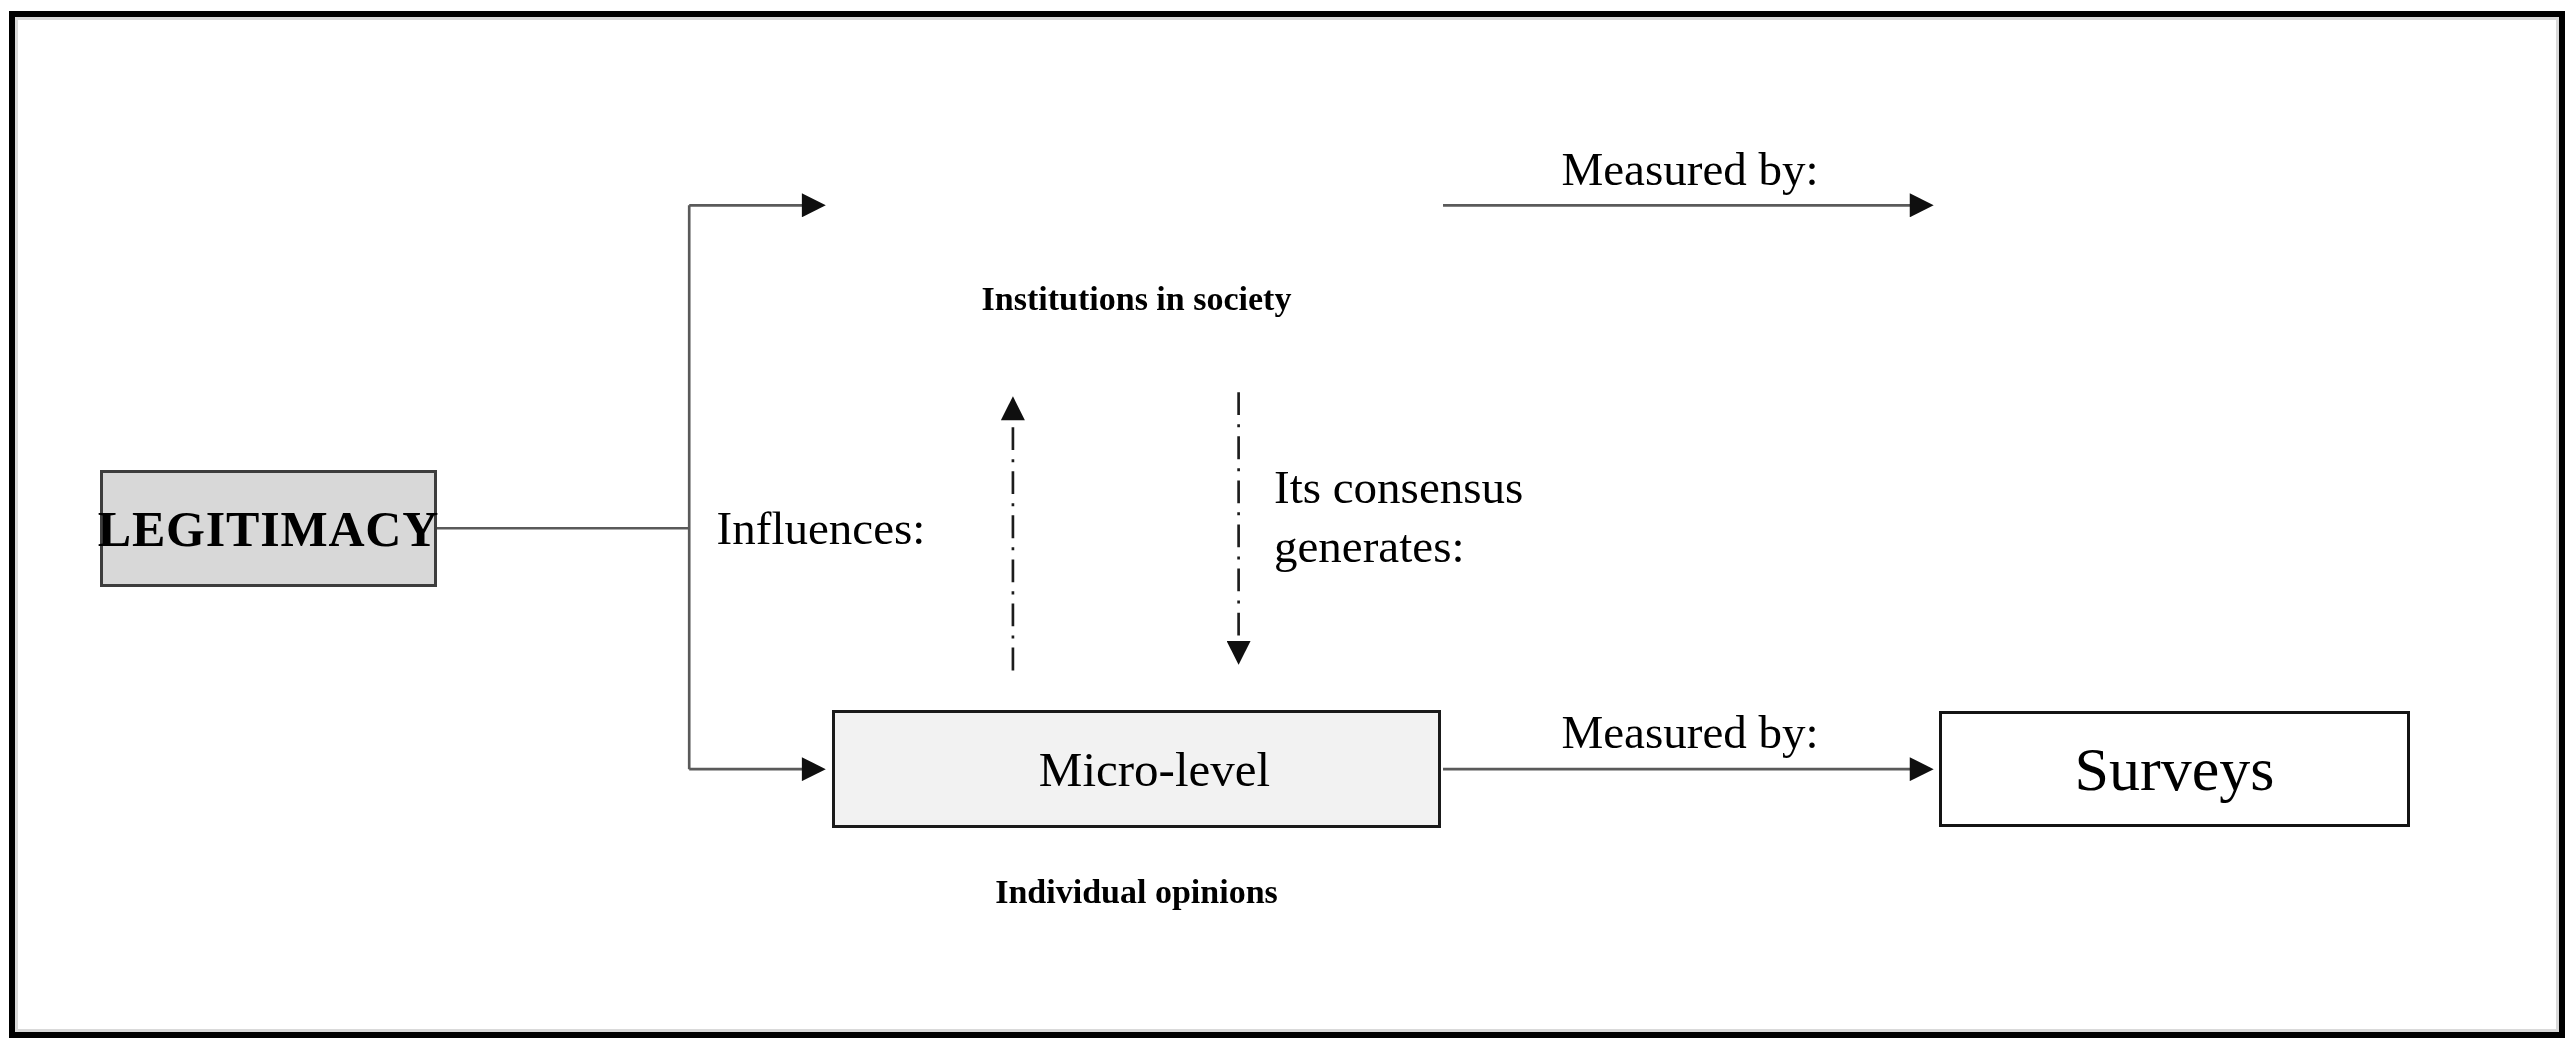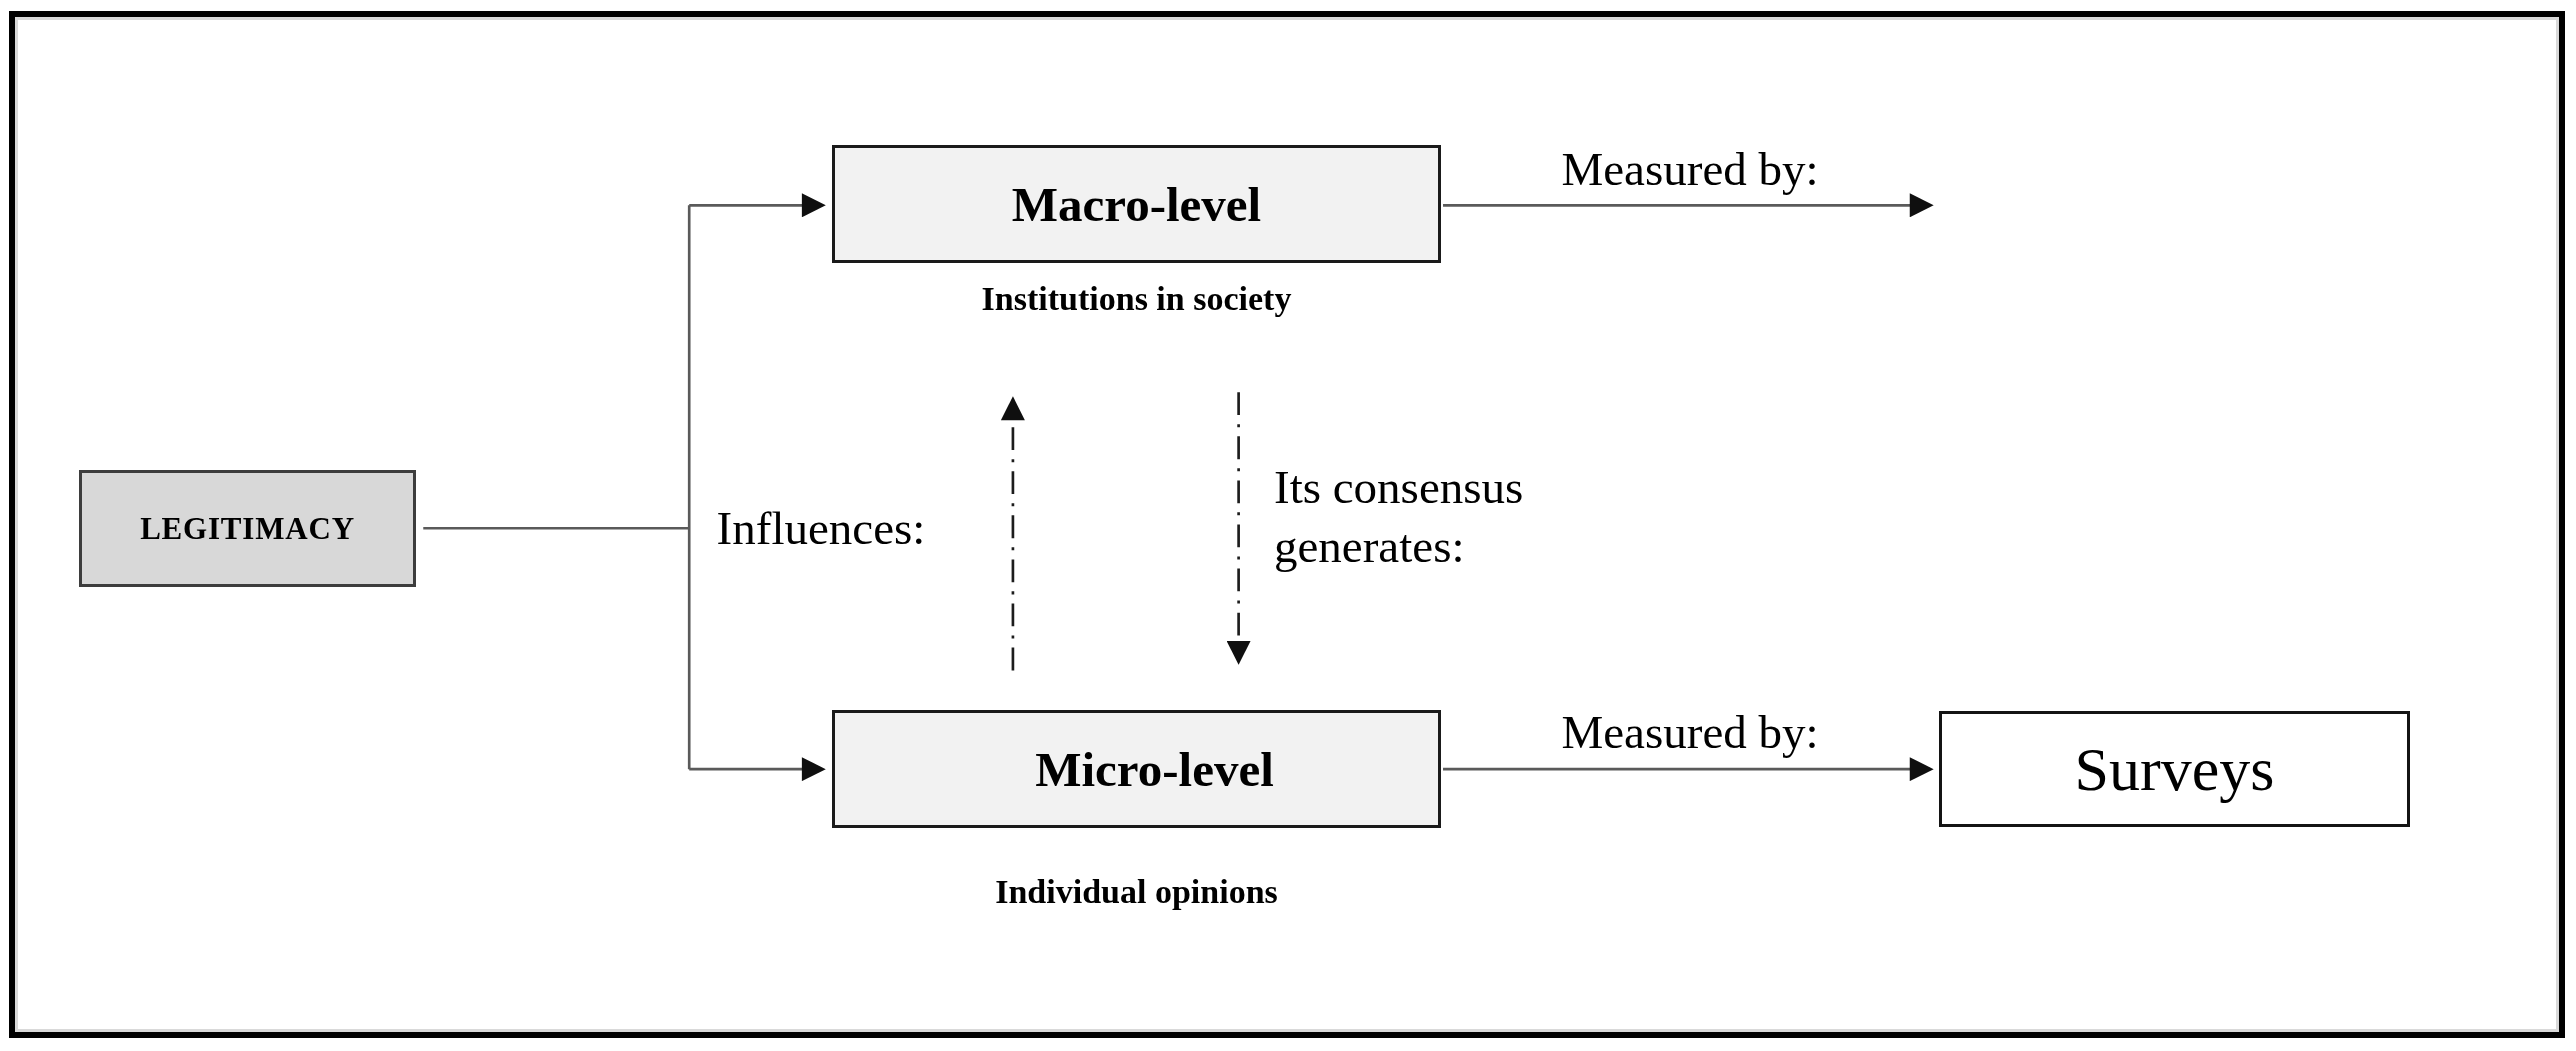--- a/index.html
+++ b/index.html
@@ -19,33 +19,33 @@
     box-sizing:border-box;
   }
   .connectors{position:absolute;left:0;top:0;width:2576px;height:1052px;}
   .box{
     position:absolute;
     box-sizing:border-box;
     display:flex;align-items:center;justify-content:center;
     text-align:center;
   }
   .box-legitimacy{
-    left:79px;top:470px;width:337px;height:117px;
+    left:100px;top:470px;width:337px;height:117px;
     background:#d8d8d8;border:3.8px solid #3d3d3d;
-    font-weight:bold;font-size:31px;letter-spacing:0.8px;
+    font-weight:bold;font-size:50px;letter-spacing:0.8px;
   }
   .box-macro{
     left:832px;top:145px;width:609px;height:118px;
     background:#f2f2f2;border:3.8px solid #1a1a1a;
     font-weight:bold;font-size:49px;
   }
   .box-micro{
     left:832px;top:710px;width:609px;height:118px;
     background:#f2f2f2;border:3.8px solid #1a1a1a;
-    font-weight:bold;font-size:49px;padding-left:36px;
+    font-weight:normal;font-size:49px;padding-left:36px;
   }
   .box-media{
     left:1939px;top:147px;width:471px;height:116px;
     background:#ffffff;border:3.8px solid #141414;
     font-size:46px;
   }
   .box-surveys{
     left:1939px;top:711px;width:471px;height:116px;
     background:#ffffff;border:3.8px solid #141414;
     font-size:62px;
@@ -94,23 +94,20 @@
 
     <line x1="1333" y1="882" x2="1333" y2="526" stroke="#1c1c1c" stroke-width="3.5" stroke-dasharray="30 12 4 12" marker-end="url(#arrow)"></line>
 
     <line x1="1630" y1="516" x2="1630" y2="870" stroke="#1c1c1c" stroke-width="3.5" stroke-dasharray="30 12 4 12" marker-end="url(#arrow)"></line>
   </svg>
 
   <div class="box box-legitimacy">
     <span>LEGITIMACY</span>
   </div>
 
-  <div class="box box-macro">
-    <span>Macro-level</span>
-  </div>
 
   <div class="box box-micro">
     <span>Micro-level</span>
   </div>
 
 
   <div class="box box-surveys">
     <span>Surveys</span>
   </div>
 

